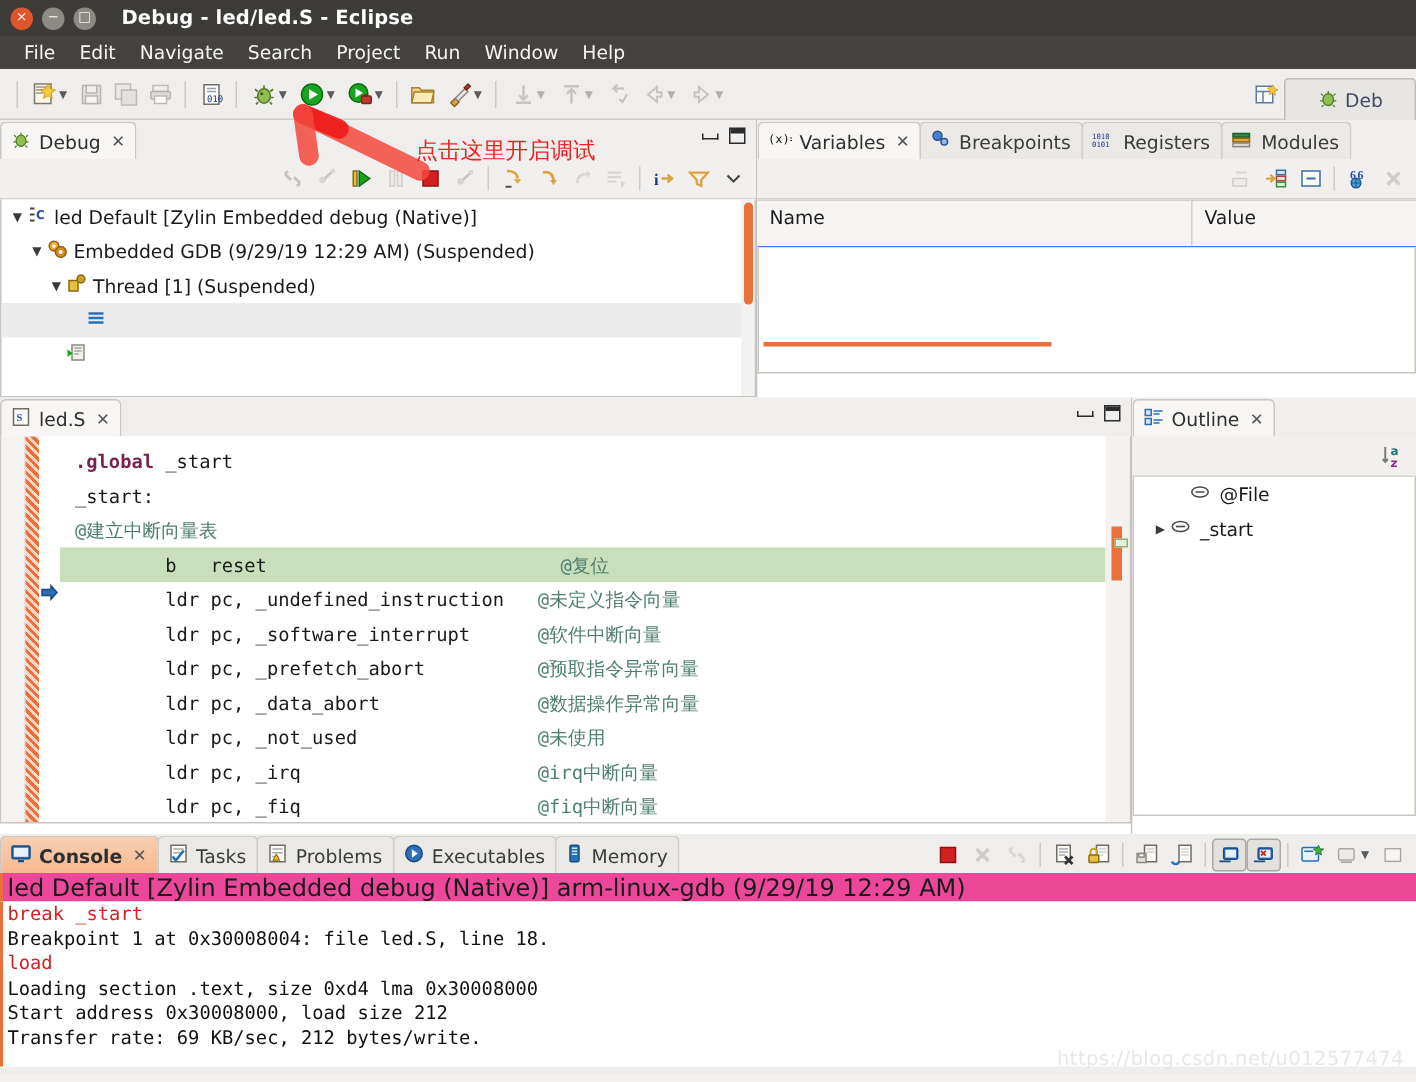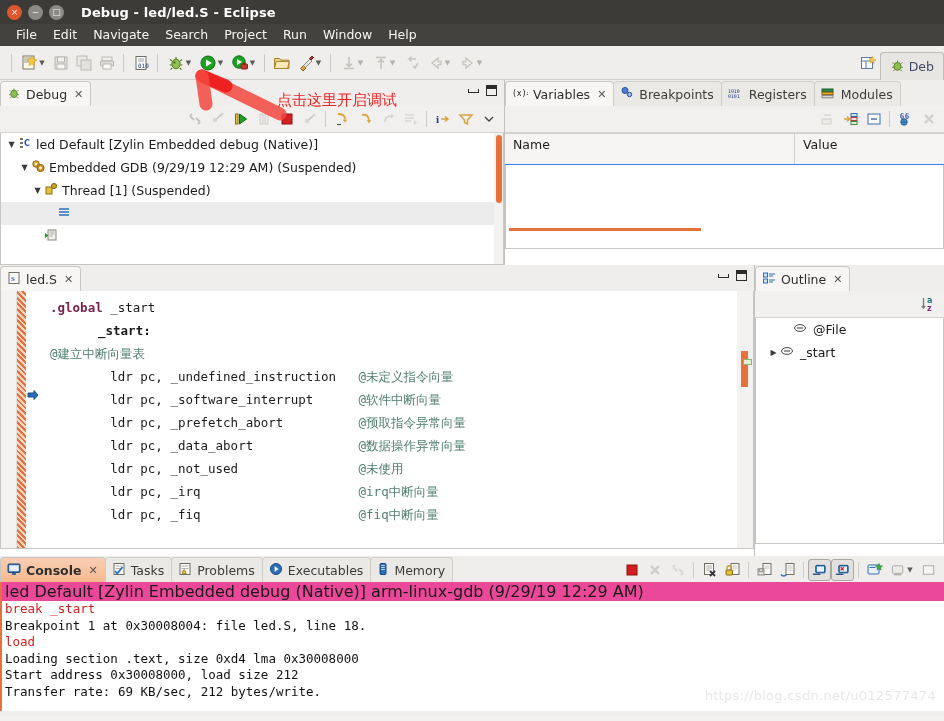--- a/index.html
+++ b/index.html
@@ -36,21 +36,21 @@
   .tb { width:23px; height:22px; display:flex; align-items:center;
         justify-content:center; position:relative; }
   .tb.dd { width:32px; }
   .sep { width:1px; height:18px; background:#cbc9c5; margin:0 5px; }
   .caret { font-size:7px; color:#5b5b5b; margin-left:1px; }
   .caret.dim { color:#b3b1ad; }
   #tb-right { position:absolute; right:0; top:0; height:34px; display:flex;
               align-items:center; }
   #persp-tab { height:28px; background:#e8e6e3; border:1px solid #bfbdb9;
                border-bottom:none; border-radius:3px 3px 0 0; display:flex;
-               align-items:center; gap:4px; padding:0 9px; margin-top:6px;
+               align-items:center; gap:4px; padding:0 21px; margin-top:6px;
                color:#3f4a66; font-size:12.5px; }
   
   #row-top { display:flex; height:185px; }
   #row-mid { display:flex; height:291px; }
   .pane { background:#ffffff; position:relative; }
   
   .tabstrip { height:26px; display:flex; align-items:flex-end;
               background:#f0eeec; position:relative; }
   .vtab { height:25px; display:flex; align-items:center; gap:5px;
           padding:0 7px 0 6px; font-size:12.5px; color:#2e2e2e;
@@ -100,21 +100,21 @@
   #gutter-mark { width:9px; position:relative;
     background:repeating-linear-gradient(45deg,#e8703a 0 2px,#f6d7c6 2px 4px); }
   #gutter-arrow { width:14px; position:relative; background:#fff; }
   #code { flex:1; position:relative; font-family:"DejaVu Sans Mono", monospace;
           font-size:12.5px; padding-top:5px; }
   .cl { height:23px; line-height:23px; white-space:pre; padding-left:10px;
         position:relative; }
   .cl.hl { background:#c9debb; }
   .cl.hl .cmt { background:#c9debb; }
   .kw   { color:#7b2150; font-weight:bold; }
-  .lbl  { color:#1a1a1a; font-weight:bold;margin-left:48px; }
+  .lbl  { color:#1a1a1a; font-weight:normal; }
   .ins  { color:#1a1a1a; }
   .cmt  { color:#4f7f6f; }
   #sel-strip { position:absolute; left:0; right:0; height:23px;
                background:#dfeaf7; z-index:-1; }
   #ed-scroll { width:16px; background:#f4f2f0; position:relative; }
   #ed-mark-o { position:absolute; left:4px; top:60px; width:7px; height:36px;
                background:#e8703a; }
   #ed-mark-g { position:absolute; left:6px; top:68px; width:9px; height:6px;
                border:1px solid #8db36f; background:#e4f0da; }
   
@@ -134,21 +134,21 @@
   #console-out { background:#ffffff; height:110px;
                  font-family:"DejaVu Sans Mono", monospace; font-size:12.5px;
                  line-height:16.5px; padding-left:3px; white-space:pre;
                  border-left:2px solid #e8703a; overflow:hidden; }
   .cred { color:#d42020; }
   .cblk { color:#111; }
   
   #annot-text { position:absolute; left:277px; top:91px; color:#ee2222;
                 font-size:15px; font-family:"DejaVu Sans", sans-serif; }
   #arrow-svg { position:absolute; left:180px; top:66px; pointer-events:none; }
-  #watermark { position:absolute; right:8px; bottom:18px; color:#e7e7e7;
+  #watermark { position:absolute; right:8px; bottom:7px; color:#e7e7e7;
                font-size:13px; letter-spacing:.3px; }
 </style>
 </head>
 <body>
 
 <div id="titlebar">
   <div class="wbtn close">×</div>
   <div class="wbtn min">−</div>
   <div class="wbtn max">□</div>
   <div id="window-title">Debug - led/led.S - Eclipse</div>
@@ -573,20 +573,21 @@
               <path d="M1 4h6V1.5L11 6l-4 4.5V8H1z" fill="#2a6fb8" stroke="#184b80"></path>
             </svg>
         </span>
       </div>
 
       <div id="code">
         <div id="sel-strip" style="top:74px"></div>
         <div class="cl"><span class="kw">.global</span><span class="ins"> _start</span></div>
         <div class="cl"><span class="lbl">_start:</span></div>
         <div class="cl"><span class="cmt">@建立中断向量表</span></div>
+        <div class="cl hl"><span class="ins">        b   reset</span><span class="cmt">                          @复位</span></div>
         <div class="cl"><span class="ins">        ldr pc, _undefined_instruction</span><span class="cmt">   @未定义指令向量</span></div>
         <div class="cl"><span class="ins">        ldr pc, _software_interrupt</span><span class="cmt">      @软件中断向量</span></div>
         <div class="cl"><span class="ins">        ldr pc, _prefetch_abort</span><span class="cmt">          @预取指令异常向量</span></div>
         <div class="cl"><span class="ins">        ldr pc, _data_abort</span><span class="cmt">              @数据操作异常向量</span></div>
         <div class="cl"><span class="ins">        ldr pc, _not_used</span><span class="cmt">                @未使用</span></div>
         <div class="cl"><span class="ins">        ldr pc, _irq</span><span class="cmt">                     @irq中断向量</span></div>
         <div class="cl"><span class="ins">        ldr pc, _fiq</span><span class="cmt">                     @fiq中断向量</span></div>
       </div>
 
       <div id="ed-scroll">

